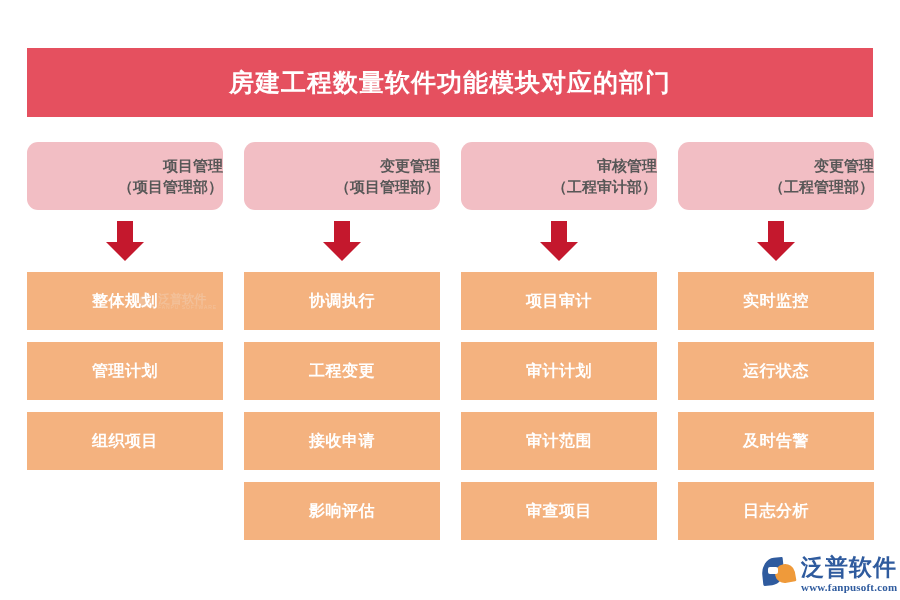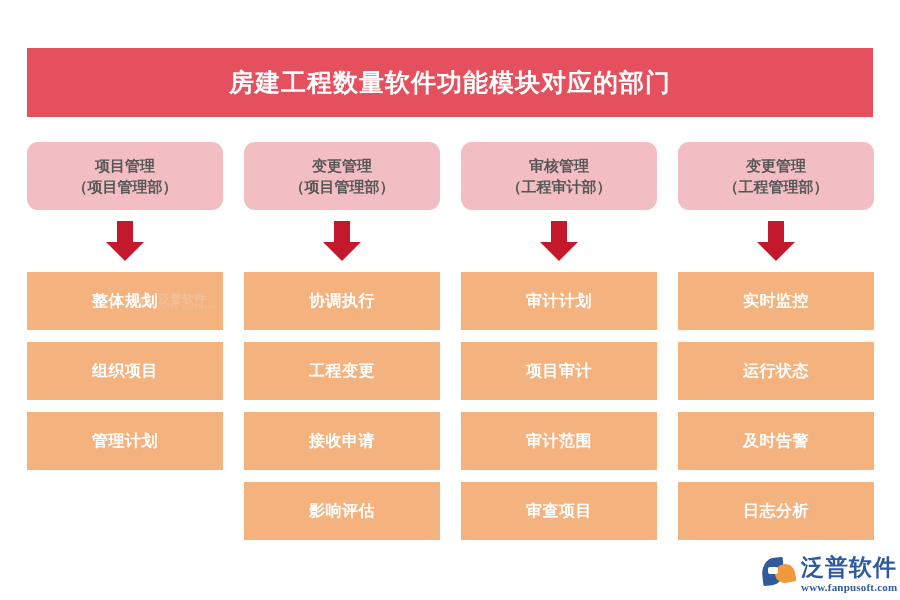--- a/index.html
+++ b/index.html
@@ -61,21 +61,21 @@
   }
 
   
   .dept-box {
     width: 196px;
     height: 68px;
     background: #f2bec4;
     border-radius: 11px;
     display: flex;
     flex-direction: column;
-    align-items: center;
+    align-items: flex-end;
     justify-content: center;
     box-sizing: border-box;
   }
   .dept-line {
     color: #575757;
     font-size: 15px;
     font-weight: bold;
     line-height: 21px;
     white-space: nowrap;
   }
@@ -284,24 +284,24 @@
                 <div class="petal-a"></div>
                 <div class="petal-b"></div>
               </div>
               <div class="wm-texts">
                 <div class="wm-cn">泛普软件</div>
                 <div class="wm-en">FANPU SOFTWARE</div>
               </div>
             </div>
           </div>
           <div class="cell">
+            <div class="cell-label">管理计划</div>
+          </div>
+          <div class="cell">
             <div class="cell-label">组织项目</div>
-          </div>
-          <div class="cell">
-            <div class="cell-label">管理计划</div>
           </div>
         </div>
       </div>
       <div class="column">
         <div class="dept-box">
           <div class="dept-line">变更管理</div>
           <div class="dept-line">（项目管理部）</div>
         </div>
         <div class="arrow-wrap">
           <div class="arrow">
@@ -330,24 +330,24 @@
           <div class="dept-line">（工程审计部）</div>
         </div>
         <div class="arrow-wrap">
           <div class="arrow">
             <div class="shaft"></div>
             <div class="head"></div>
           </div>
         </div>
         <div class="cells">
           <div class="cell">
+            <div class="cell-label">项目审计</div>
+          </div>
+          <div class="cell">
             <div class="cell-label">审计计划</div>
-          </div>
-          <div class="cell">
-            <div class="cell-label">项目审计</div>
           </div>
           <div class="cell">
             <div class="cell-label">审计范围</div>
           </div>
           <div class="cell">
             <div class="cell-label">审查项目</div>
           </div>
         </div>
       </div>
       <div class="column">

